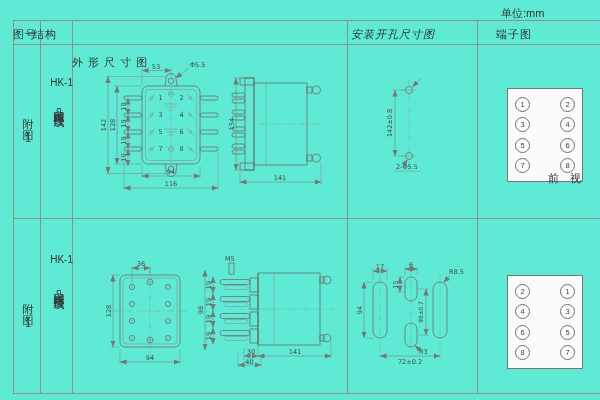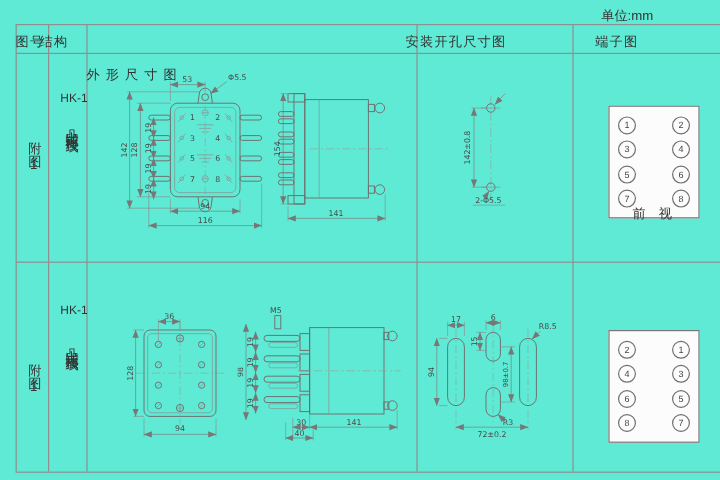--- a/index.html
+++ b/index.html
@@ -17,21 +17,21 @@
   svg .ln{stroke:#6f6f6f;stroke-width:0.8;fill:none;}
   svg .tn{stroke:#8c8c8c;stroke-width:0.55;fill:none;}
   svg .dm{stroke:#7b7b7b;stroke-width:0.55;fill:none;}
   svg .cl{stroke:#9a9a9a;stroke-width:0.5;fill:none;stroke-dasharray:7 2.5 1.5 2.5;}
   svg text{font-family:"DejaVu Sans",sans-serif;font-size:6.5px;fill:#4a4a4a;}
   .term-box{position:absolute;width:60px;height:76px;border:1px solid #777;background:#fcfcfc;
             display:flex;justify-content:space-between;padding:8px 7px;box-sizing:content-box;}
   .term-col{display:flex;flex-direction:column;justify-content:space-between;}
   .term-num{width:13px;height:13px;border:1px solid #6f6f6f;border-radius:50%;font-size:7.5px;
             line-height:13px;text-align:center;color:#444;}
-  .term-caption{position:absolute;width:74px;text-align:left;font-size:11px;color:#333;margin-left:20px;}
+  .term-caption{position:absolute;width:74px;text-align:right;font-size:11px;color:#333;}
 </style>
 </head>
 <body>
 
 <div id="page">
 
   <div class="unit">单位:mm</div>
 
   <div class="hline" style="left:13px;top:20px;width:587px;"></div>
   <div class="hline" style="left:13px;top:44px;width:587px;"></div>
@@ -39,21 +39,21 @@
   <div class="hline" style="left:13px;top:393px;width:587px;"></div>
   <div class="vline" style="left:13px;top:20px;height:373px;"></div>
   <div class="vline" style="left:40px;top:20px;height:373px;"></div>
   <div class="vline" style="left:72px;top:20px;height:373px;"></div>
   <div class="vline" style="left:347px;top:20px;height:373px;"></div>
   <div class="vline" style="left:477px;top:20px;height:373px;"></div>
 
   <div class="hdr" style="left:13px;width:27px;">图号</div>
   <div class="hdr" style="left:33px;width:32px;">结构</div>
   <div class="hdr" style="left:72px;width:275px;margin-top:28px;">外 形 尺 寸 图</div>
-  <div class="hdr" style="left:338px;width:130px;">安装开孔尺寸图</div>
+  <div class="hdr" style="left:351px;width:130px;font-style:italic;">安装开孔尺寸图</div>
   <div class="hdr" style="left:496px;width:138px;">端子图</div>
 
   <div class="vtext figlab" style="left:20px;top:110px;">附图1</div>
   <div class="model" style="left:39px;top:77px;">HK-1</div>
   <div class="vtext wiring" style="left:51px;top:99px;">凸出式前接线</div>
 
   <svg class="diagram" style="left:100px;top:58px;" width="130" height="140" viewBox="0 0 130 140">
     <defs>
       <marker id="arA" markerWidth="8" markerHeight="8" refX="6.5" refY="3.5" orient="auto-start-reverse" markerUnits="userSpaceOnUse">
         <path d="M0,0.9 L6.8,3.5 L0,6.1 Z" fill="#777"></path>

